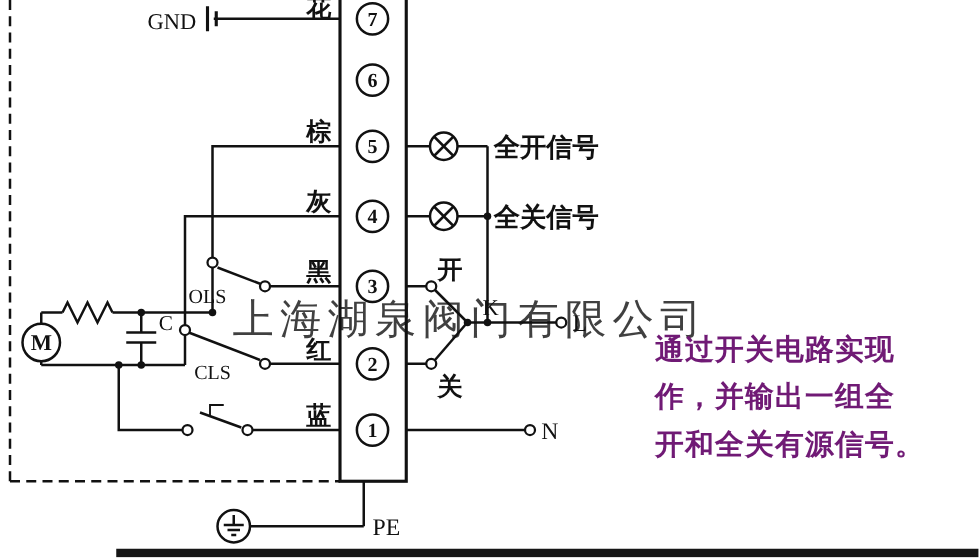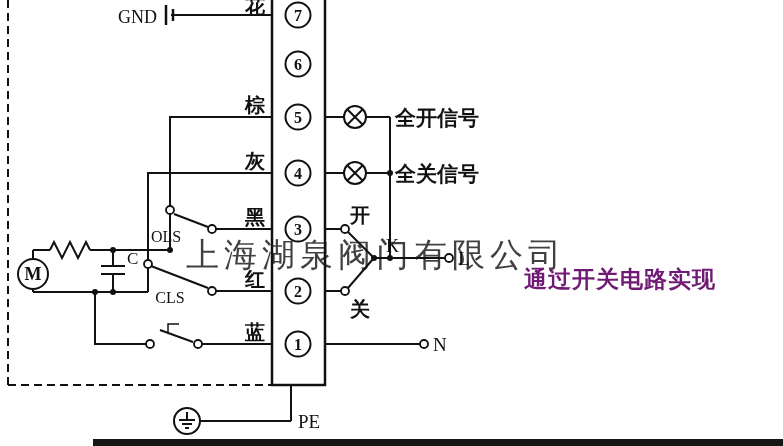--- a/index.html
+++ b/index.html
@@ -196,16 +196,18 @@
       <text x="395" y="125" font-size="21" font-weight="bold">全开信号</text>
       <text x="395" y="181" font-size="21" font-weight="bold">全关信号</text>
     </g>
 
     <text x="186" y="266" font-size="33" letter-spacing="5" fill="#a9c0c4" opacity="0.8">上海湖泉阀门有限公司</text>
   </svg>
 
   
   <div class="note">
     <span>通过开关电路实现</span>
+    <span>作，并输出一组全</span>
+    <span>开和全关有源信号。</span>
   </div>
 
   <div class="bottom-bar"></div>
 </div>
 
 </body></html>

